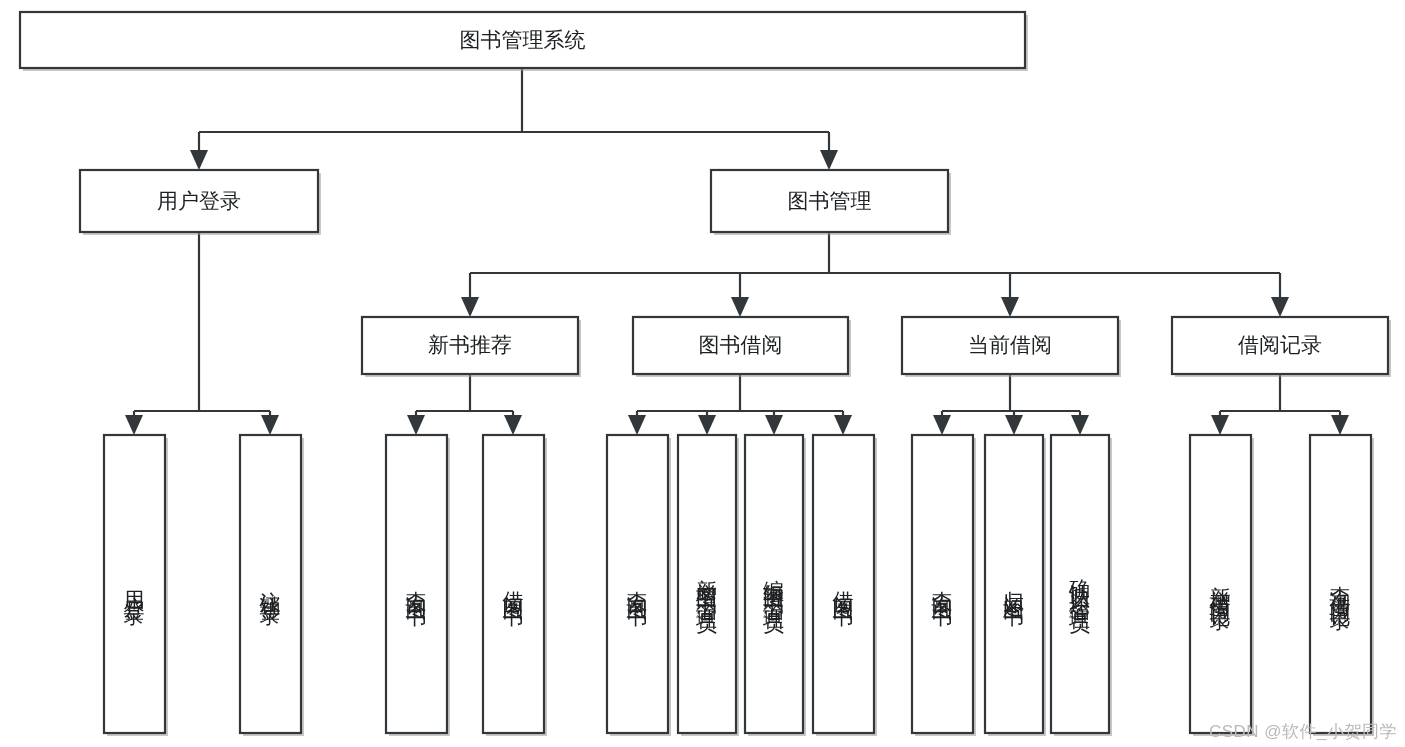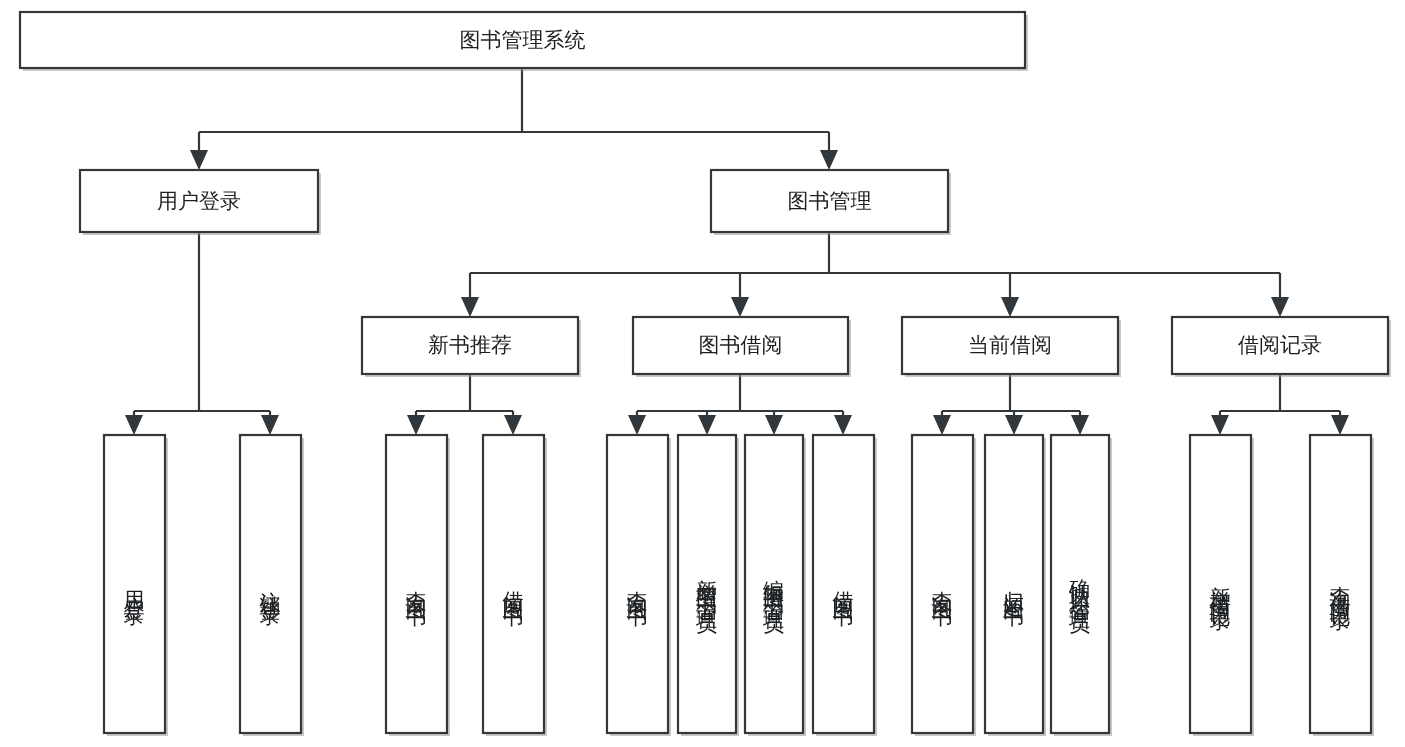--- a/index.html
+++ b/index.html
@@ -199,13 +199,14 @@
       <div class="leaf-label-wrap" style="left: 607px; top: 435px; width: 61px; height: 298px;">查询图书</div>
       <div class="leaf-label-wrap" style="left: 678px; top: 435px; width: 58px; height: 298px;">新增图书（管理员）</div>
       <div class="leaf-label-wrap" style="left: 745px; top: 435px; width: 58px; height: 298px;">编辑图书（管理员）</div>
       <div class="leaf-label-wrap" style="left: 813px; top: 435px; width: 61px; height: 298px;">借阅图书</div>
       <div class="leaf-label-wrap" style="left: 912px; top: 435px; width: 61px; height: 298px;">查询图书</div>
       <div class="leaf-label-wrap" style="left: 985px; top: 435px; width: 58px; height: 298px;">归还图书</div>
       <div class="leaf-label-wrap" style="left: 1051px; top: 435px; width: 58px; height: 298px;">确认归还（管理员）</div>
       <div class="leaf-label-wrap" style="left: 1190px; top: 435px; width: 61px; height: 298px;">新增借阅记录</div>
       <div class="leaf-label-wrap" style="left: 1310px; top: 435px; width: 61px; height: 298px;">查询借阅记录</div>
     </div>
+  <div class="watermark">CSDN @软件_小贺同学</div>
 </div>
 
 </body></html>

